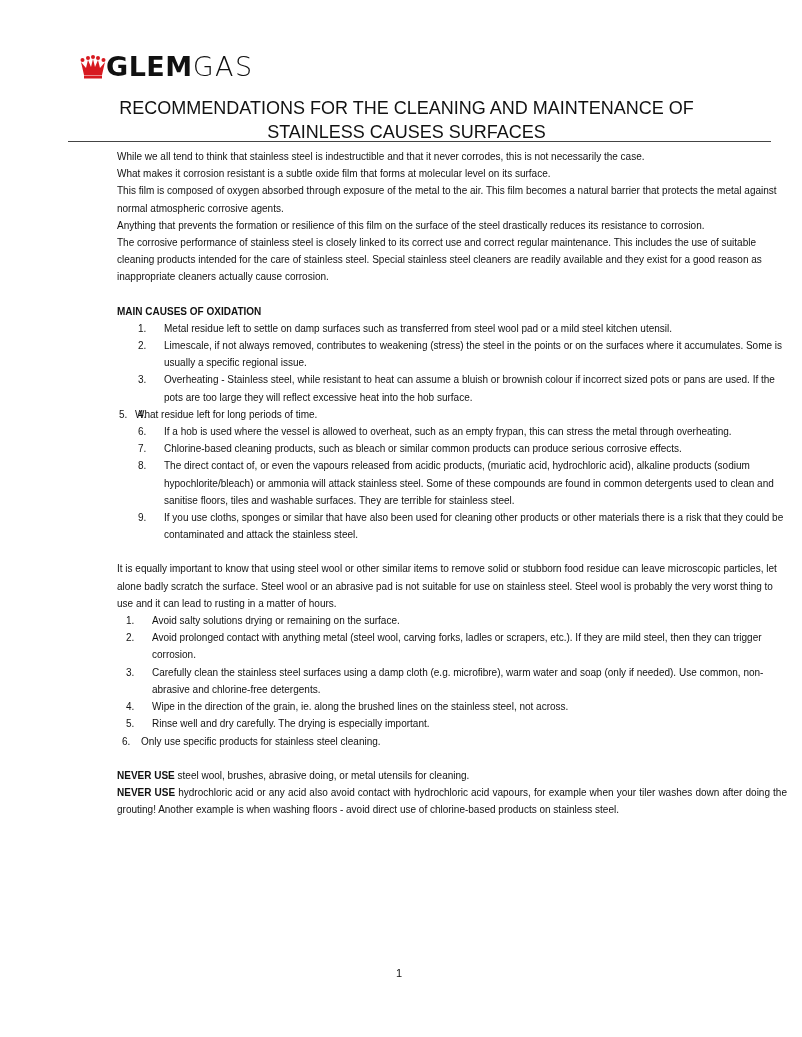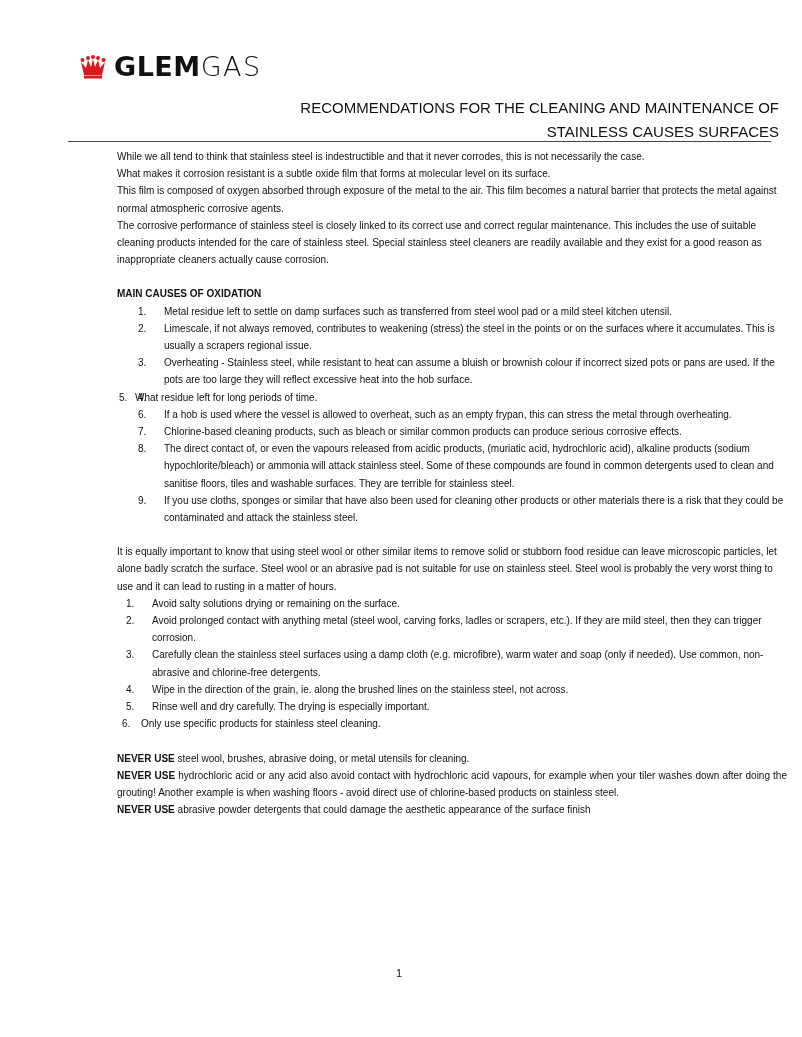--- a/index.html
+++ b/index.html
@@ -1,24 +1,24 @@
 <!DOCTYPE html>
 <html><head>
 <meta charset="utf-8">
 <style>
   html, body { margin: 0; padding: 0; background: #ffffff; }
   body { width: 802px; height: 1037px; position: relative; overflow: hidden;
          font-family: "Liberation Sans", sans-serif; color: #111; }
   .logo { position: absolute; left: 80px; top: 52px; height: 30px; display: flex; align-items: center; }
   .logo svg { display: block; }
-  .logo-text { font-family: "DejaVu Sans", sans-serif; font-size: 27px; letter-spacing: 0.5px; line-height: 30px; margin-left: 8px; }
+  .logo-text { font-family: "DejaVu Sans", sans-serif; font-size: 27px; letter-spacing: 0.5px; line-height: 30px; margin-left: 0; }
   .logo-glem { font-weight: 900; color: #111; }
   .logo-gas { font-weight: 300; color: #111; font-family: "DejaVu Sans", sans-serif; letter-spacing: 1.5px; }
-  .title { position: absolute; left: 76px; width: 703px; top: 96px; text-align: right;
-           font-size: 15px; line-height: 24px; color: #111; }
+  .title { position: absolute; left: 55px; width: 703px; top: 96px; text-align: center;
+           font-size: 18px; line-height: 24px; color: #111; }
   .rule { position: absolute; left: 68px; top: 141px; width: 703px; height: 1px; background: #444; }
   .content { position: absolute; left: 69px; top: 148px; width: 670px; font-size: 10px; line-height: 17.2px; margin-left: 48px; }
   p { margin: 0; }
   .h { font-weight: bold; margin-top: 17px; }
   ol { margin: 0; padding: 0; list-style: none; }
   li { position: relative; padding-left: 47px; }
   li .num { position: absolute; left: 21px; }
   li.tight { padding-left: 18px; }
   li.tight .num { left: 2px; }
   .para2 { margin-top: 17px; }
@@ -54,27 +54,28 @@
   <div>RECOMMENDATIONS FOR THE CLEANING AND MAINTENANCE OF</div>
   <div>STAINLESS CAUSES SURFACES</div>
 </div>
 <div class="rule"></div>
 
 <div class="content">
   <div>
     <p>While we all tend to think that stainless steel is indestructible and that it never corrodes, this is not necessarily the case.</p>
     <p>What makes it corrosion resistant is a subtle oxide film that forms at molecular level on its surface.</p>
     <p>This film is composed of oxygen absorbed through exposure of the metal to the air. This film becomes a natural barrier that protects the metal against normal atmospheric corrosive agents.</p>
+    <p>Anything that prevents the formation or resilience of this film on the surface of the steel drastically reduces its resistance to corrosion.</p>
     <p>The corrosive performance of stainless steel is closely linked to its correct use and correct regular maintenance. This includes the use of suitable cleaning products intended for the care of stainless steel. Special stainless steel cleaners are readily available and they exist for a good reason as inappropriate cleaners actually cause corrosion.</p>
   </div>
 
   <p class="h">MAIN CAUSES OF OXIDATION</p>
   <ol>
     <li><span class="num">1.</span><span>Metal residue left to settle on damp surfaces such as transferred from steel wool pad or a mild steel kitchen utensil.</span></li>
-    <li><span class="num">2.</span><span>Limescale, if not always removed, contributes to weakening (stress) the steel in the points or on the surfaces where it accumulates. This is usually a scrapers regional issue.</span></li>
+    <li><span class="num">2.</span><span>Limescale, if not always removed, contributes to weakening (stress) the steel in the points or on the surfaces where it accumulates. Some is usually a specific regional issue.</span></li>
     <li><span class="num">3.</span><span>Overheating - Stainless steel, while resistant to heat can assume a bluish or brownish colour if incorrect sized pots or pans are used. If the pots are too large they will reflect excessive heat into the hob surface.</span></li>
     <li><span class="num">4.</span></li>
     <li class="tight"><span class="num">5.</span><span>What residue left for long periods of time.</span></li>
     <li><span class="num">6.</span><span>If a hob is used where the vessel is allowed to overheat, such as an empty frypan, this can stress the metal through overheating.</span></li>
     <li><span class="num">7.</span><span>Chlorine-based cleaning products, such as bleach or similar common products can produce serious corrosive effects.</span></li>
     <li><span class="num">8.</span><span>The direct contact of, or even the vapours released from acidic products, (muriatic acid, hydrochloric acid), alkaline products (sodium hypochlorite/bleach) or ammonia will attack stainless steel. Some of these compounds are found in common  detergents used to clean and sanitise floors, tiles and washable surfaces. They are terrible for stainless steel.</span></li>
     <li><span class="num">9.</span><span>If you use cloths, sponges or similar that have also been used for cleaning other products or other materials there is a risk that they could be contaminated and attack the stainless steel.</span></li>
   </ol>
 
   <p class="para2">It is equally important to know that using steel wool or other similar items to remove solid or stubborn food residue can leave microscopic particles, let alone badly scratch the surface. Steel wool or an abrasive pad is not suitable for use on stainless steel. Steel wool is probably the very worst thing to use and it can lead to rusting in a matter of hours.</p>
@@ -84,18 +85,17 @@
     <li><span class="num">2.</span><span>Avoid prolonged contact with anything metal (steel wool, carving forks, ladles or scrapers, etc.). If they are mild steel, then they can trigger corrosion.</span></li>
     <li><span class="num">3.</span><span>Carefully clean the stainless steel surfaces using a damp cloth (e.g. microfibre), warm water and soap (only if needed). Use common, non-abrasive and chlorine-free detergents.</span></li>
     <li><span class="num">4.</span><span>Wipe in the direction of the grain, ie. along the brushed lines on the stainless steel, not across.</span></li>
     <li><span class="num">5.</span><span>Rinse well and dry carefully. The drying is especially important.</span></li>
     <li class="tight"><span class="num">6.</span><span>Only use specific products for stainless steel cleaning.</span></li>
   </ol>
 
   <div class="never-block">
     <p><span class="b">NEVER USE</span><span> steel wool, brushes, abrasive doing, or metal utensils for cleaning.</span></p>
     <p class="justify"><span class="b">NEVER USE</span><span> hydrochloric acid or any acid also avoid contact with hydrochloric acid vapours, for example when your tiler washes down after doing the grouting! Another example is when washing floors - avoid direct use of chlorine-based products on stainless steel.</span></p>
-    <p><span class="b">NEVER USE</span><span> abrasive powder detergents that could damage the aesthetic appearance of the surface finish</span></p>
 
   </div>
 </div>
 
 <div class="page-num">1</div>
 
 </body></html>

